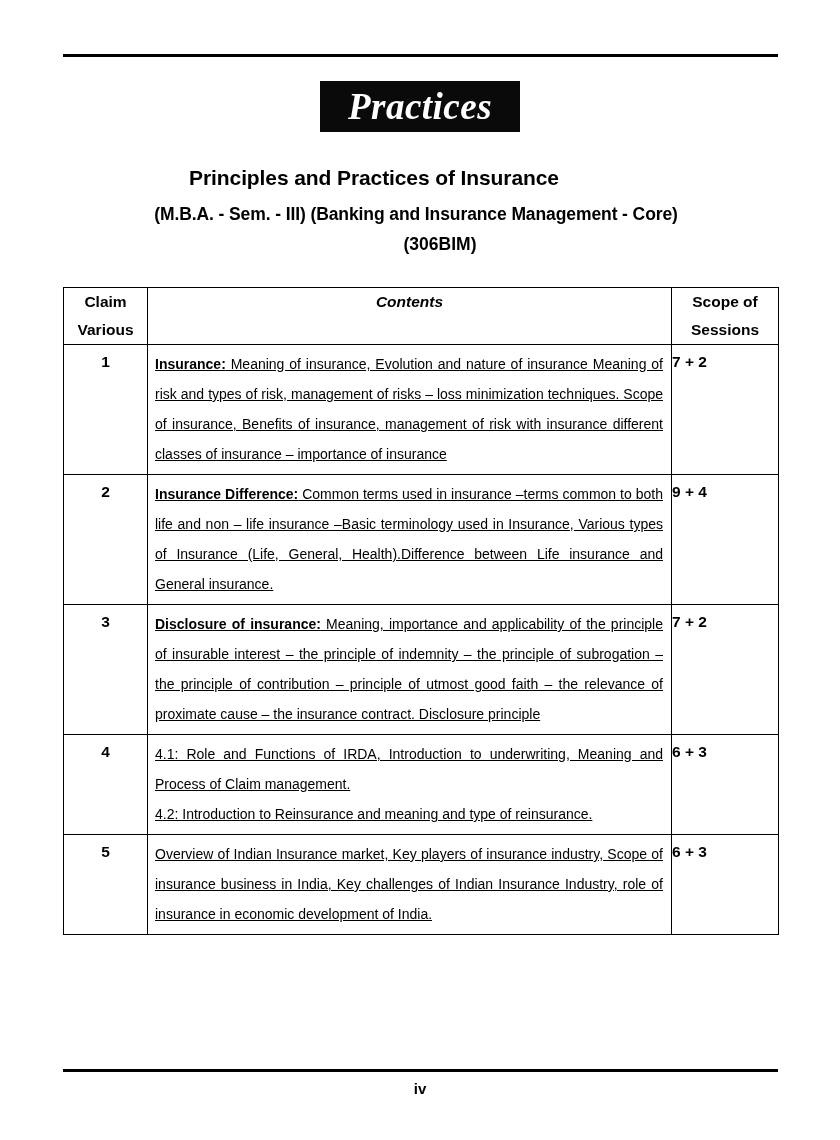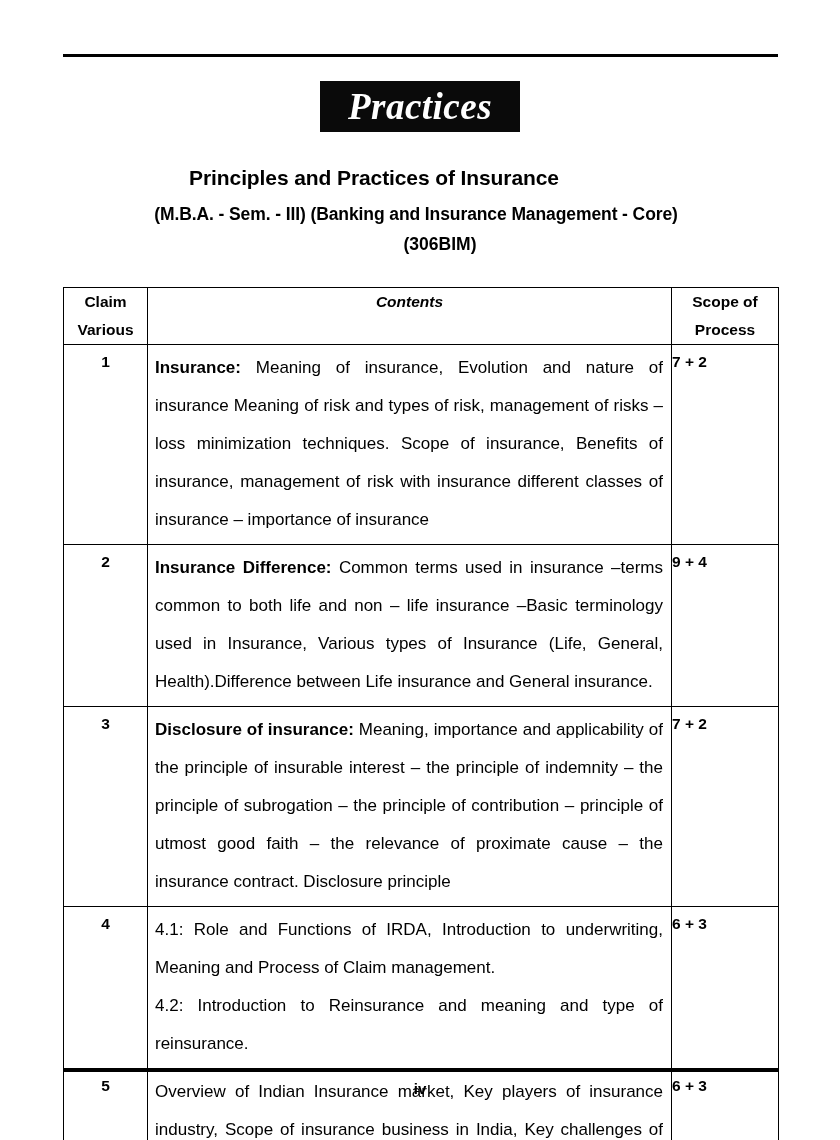--- a/index.html
+++ b/index.html
@@ -124,26 +124,27 @@
     font-weight: bold;
     padding: 8px 0 0 0;
   }
   td.sess-cell {
     text-align: left;
     font-size: 15.5px;
     font-weight: bold;
     padding: 8px 0 0 0;
   }
   td.content-cell {
-    font-size: 17px;
-    line-height: 38px;
+    font-size: 14px;
+    line-height: 30px;
     text-align: justify;
     text-justify: inter-word;
     padding: 4px 8px 5px 7px;
     hyphens: none;
+    text-decoration: underline;
   }
   td.content-cell p {
     margin: 0;
     text-align: justify;
   }
   td.content-cell p.last-line,
   td.content-cell p:last-child {
     text-align-last: left;
   }
   .bold-lead { font-weight: bold; }
@@ -182,21 +183,21 @@
     </colgroup>
     <thead>
       <tr>
         <th>
           <div>Claim</div>
           <div>Various</div>
         </th>
         <th class="contents-head">Contents</th>
         <th>
           <div>Scope of</div>
-          <div>Process</div>
+          <div>Sessions</div>
         </th>
       </tr>
     </thead>
     <tbody>
 
       <tr>
         <td class="unit-cell">1</td>
         <td class="content-cell">
           <p><span class="bold-lead">Insurance:</span><span> Meaning of insurance, Evolution and nature of insurance Meaning of risk and types of risk, management of risks – loss minimization techniques. Scope of insurance, Benefits of insurance, management of risk with insurance different classes of insurance – importance of insurance</span></p>
         </td>

